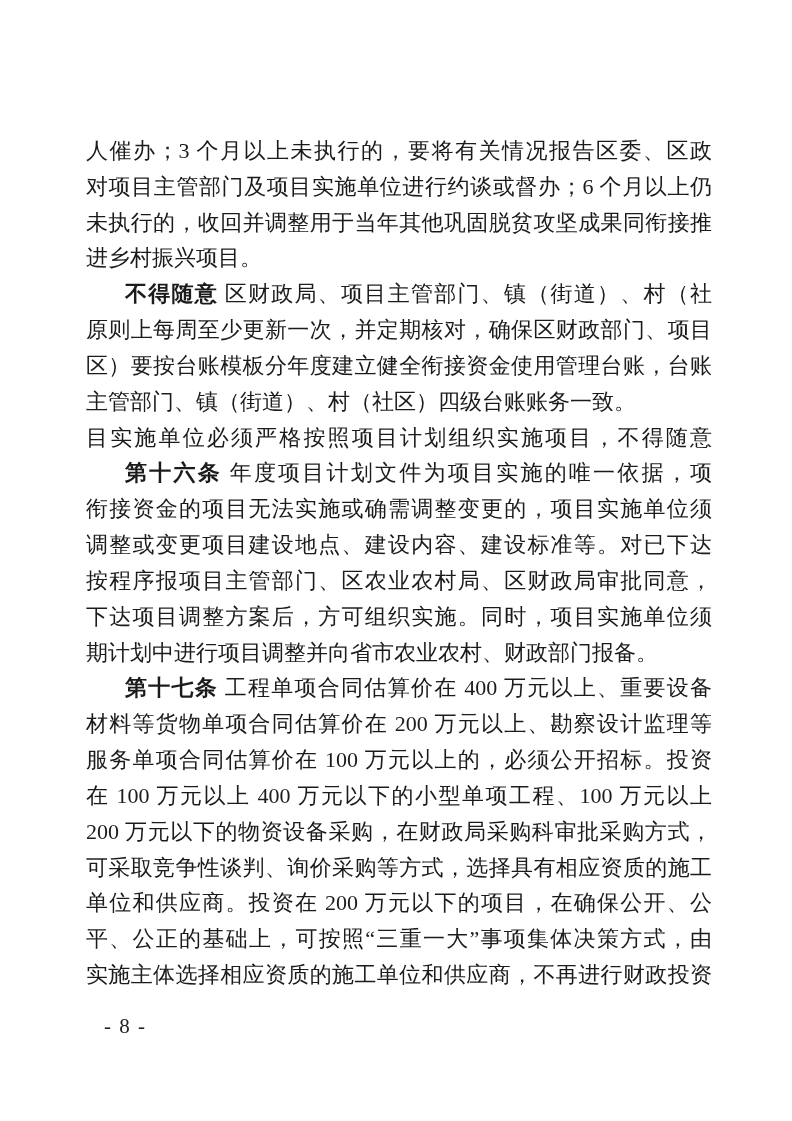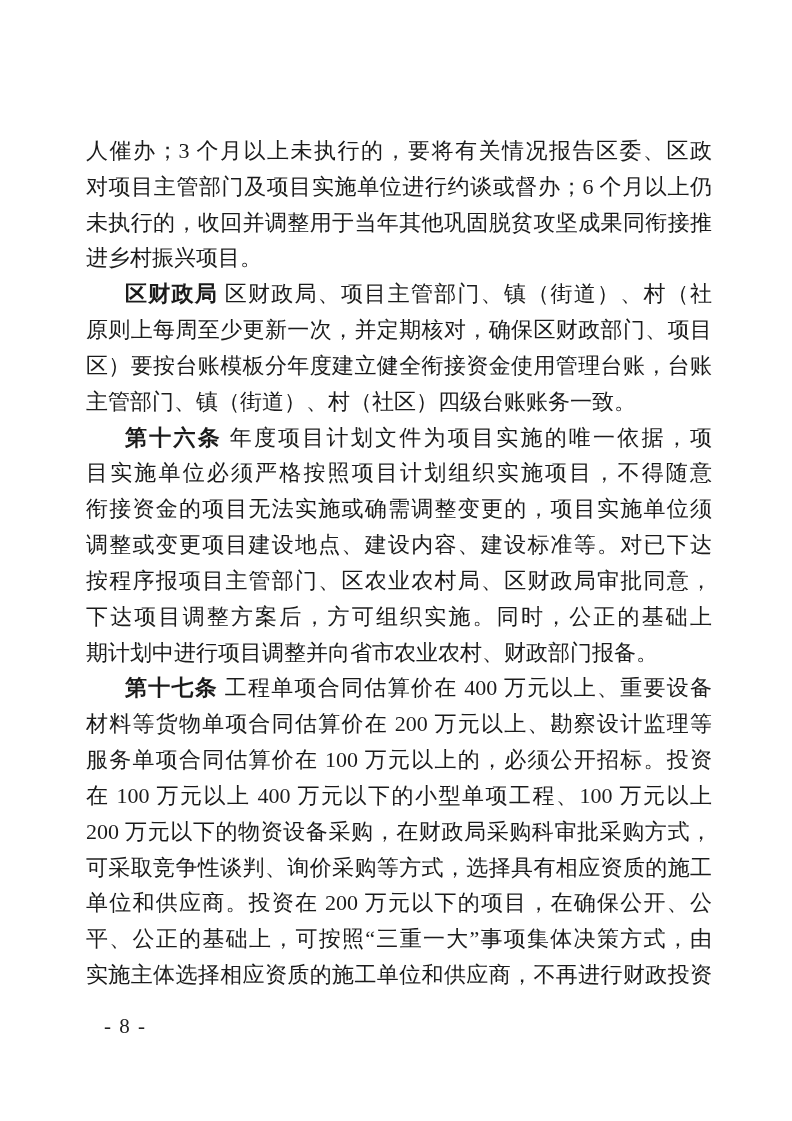--- a/index.html
+++ b/index.html
@@ -46,30 +46,30 @@
 </style>
 </head>
 <body>
 
 <div class="page">
   <div class="doc">
       <div class="line jlast"><span>人催办；3 个月以上未执行的，要将有关情况报告区委、区政府，</span></div>
       <div class="line jlast"><span>对项目主管部门及项目实施单位进行约谈或督办；6 个月以上仍</span></div>
       <div class="line jlast"><span>未执行的，收回并调整用于当年其他巩固脱贫攻坚成果同衔接推</span></div>
       <div class="line"><span>进乡村振兴项目。</span></div>
-      <div class="line indent jlast"><b class="lead">区财政局</b><span> 区财政局、项目主管部门、镇（街道）、村（社</span></div>
+      <div class="line indent jlast"><b class="lead">不得随意</b><span> 区财政局、项目主管部门、镇（街道）、村（社</span></div>
       <div class="line jlast"><span>原则上每周至少更新一次，并定期核对，确保区财政部门、项目</span></div>
       <div class="line jlast"><span>区）要按台账模板分年度建立健全衔接资金使用管理台账，台账</span></div>
       <div class="line"><span>主管部门、镇（街道）、村（社区）四级台账账务一致。</span></div>
+      <div class="line jlast"><span>目实施单位必须严格按照项目计划组织实施项目，不得随意</span></div>
       <div class="line indent jlast"><b class="lead">第十六条</b><span> 年度项目计划文件为项目实施的唯一依据，项</span></div>
-      <div class="line jlast"><span>目实施单位必须严格按照项目计划组织实施项目，不得随意</span></div>
       <div class="line jlast"><span>衔接资金的项目无法实施或确需调整变更的，项目实施单位须</span></div>
       <div class="line jlast"><span>调整或变更项目建设地点、建设内容、建设标准等。对已下达</span></div>
       <div class="line jlast"><span>按程序报项目主管部门、区农业农村局、区财政局审批同意，</span></div>
-      <div class="line jlast"><span>下达项目调整方案后，方可组织实施。同时，公正的基础上</span></div>
+      <div class="line jlast"><span>下达项目调整方案后，方可组织实施。同时，项目实施单位须</span></div>
       <div class="line"><span>期计划中进行项目调整并向省市农业农村、财政部门报备。</span></div>
       <div class="line indent jlast"><b class="lead">第十七条</b><span> 工程单项合同估算价在 400 万元以上、重要设备</span></div>
       <div class="line jlast"><span>材料等货物单项合同估算价在 200 万元以上、勘察设计监理等</span></div>
       <div class="line jlast"><span>服务单项合同估算价在 100 万元以上的，必须公开招标。投资</span></div>
       <div class="line jlast"><span>在 100 万元以上 400 万元以下的小型单项工程、100 万元以上</span></div>
       <div class="line jlast"><span>200 万元以下的物资设备采购，在财政局采购科审批采购方式，</span></div>
       <div class="line jlast"><span>可采取竞争性谈判、询价采购等方式，选择具有相应资质的施工</span></div>
       <div class="line jlast"><span>单位和供应商。投资在 200 万元以下的项目，在确保公开、公</span></div>
       <div class="line jlast"><span>平、公正的基础上，可按照“三重一大”事项集体决策方式，由</span></div>
       <div class="line jlast"><span>实施主体选择相应资质的施工单位和供应商，不再进行财政投资</span></div>

